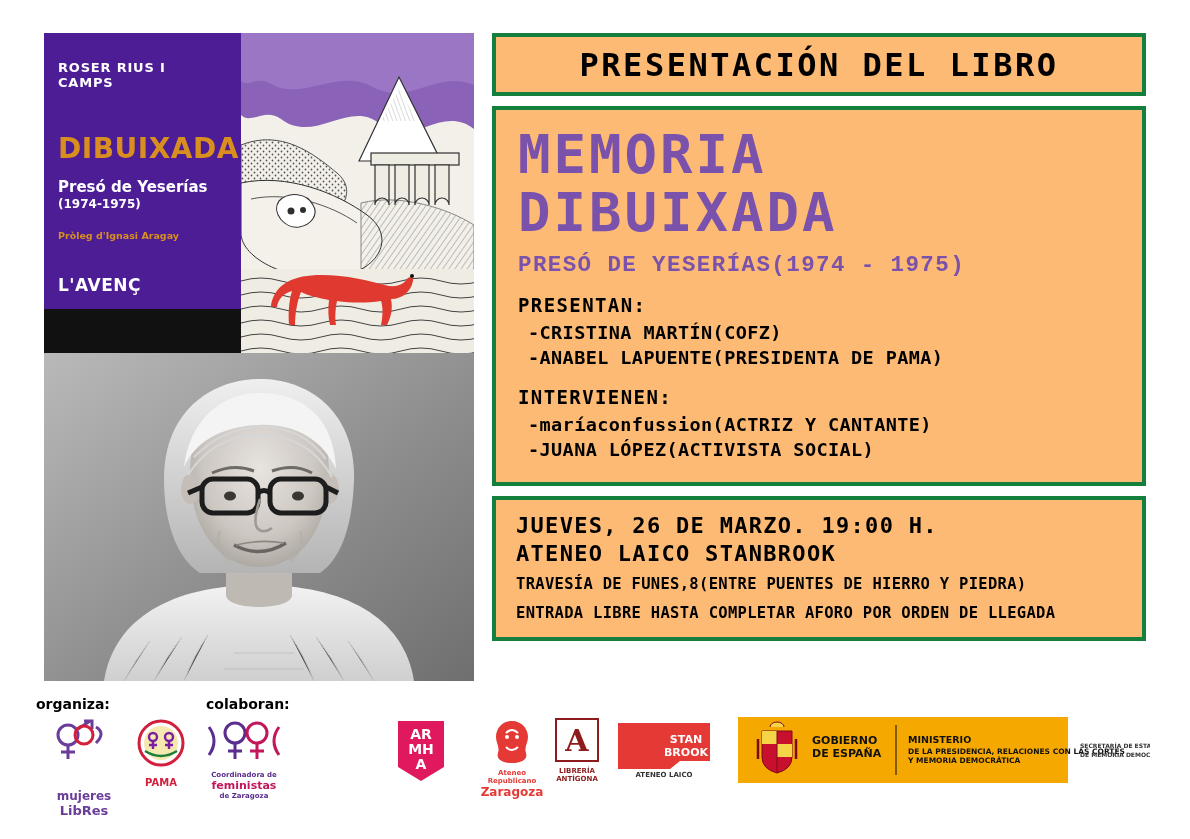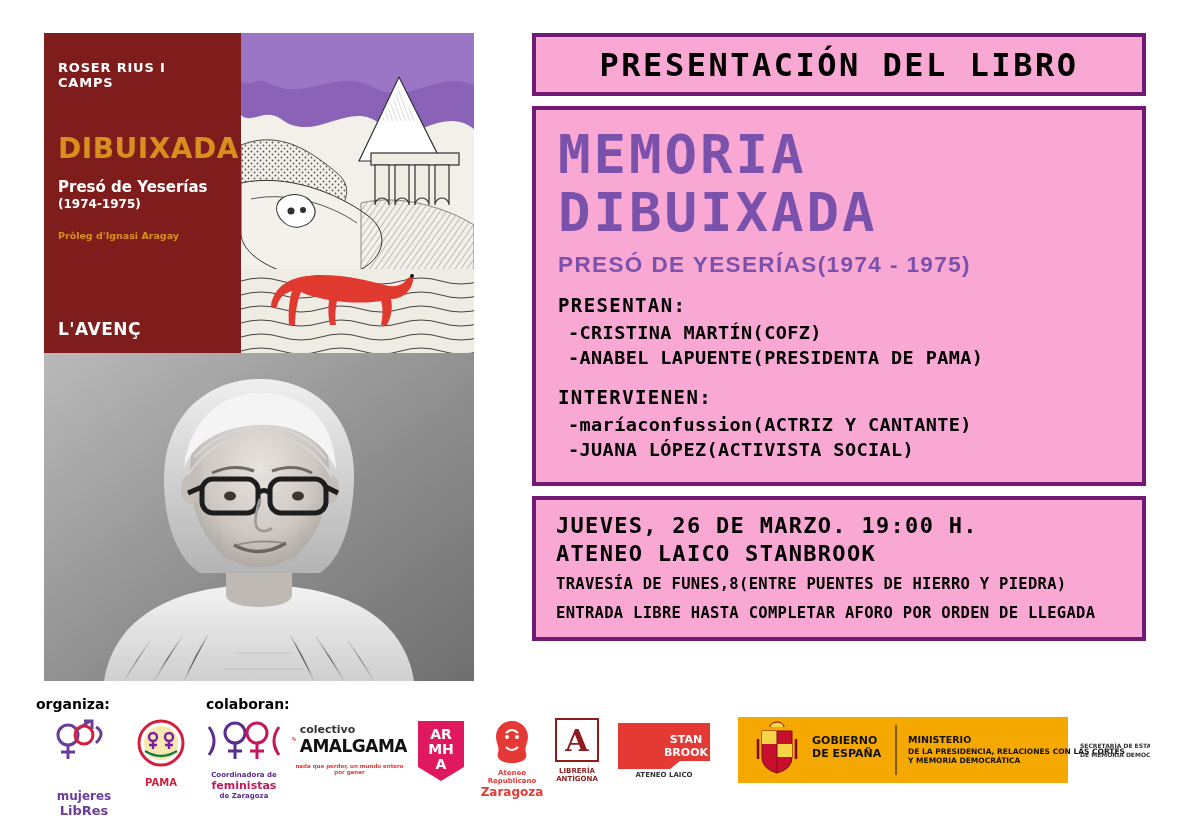--- a/index.html
+++ b/index.html
@@ -37,22 +37,22 @@
     left: 0; top: 0;
     width: 430px;
     height: 320px;
     background: #111111;
     overflow: hidden;
   }
   .cover-left {
     position: absolute;
     left: 0; top: 0;
     width: 197px;
-    height: 320px;
-    background: #7f1d1d;
+    height: 276px;
+    background: #4c1d95;
     box-sizing: border-box;
     padding: 27px 18px 0 14px;
     color: #ffffff;
   }
   .cov-author {
     font-family: "DejaVu Sans", sans-serif;
     font-weight: bold;
     font-size: 13px;
     letter-spacing: 0.8px;
     color: #ffffff;
@@ -118,24 +118,23 @@
   }
 
   
   .right-col {
     position: absolute;
     left: 492px;
     top: 33px;
     width: 654px;
   }
   .box {
-    border: 4px solid #701a75;
+    border: 4px solid #15803d;
     box-sizing: border-box;
-    background: #f9a8d4;
-    margin-left: 40px;
+    background: #fdba74;
   }
   .banner {
     height: 63px;
     display: flex;
     align-items: center;
     justify-content: center;
   }
   .banner-text {
     font-family: "DejaVu Sans Mono", monospace;
     font-weight: bold;
@@ -151,21 +150,21 @@
   .title-main {
     font-family: "DejaVu Sans Mono", monospace;
     font-weight: bold;
     color: #7b52ab;
     font-size: 54px;
     line-height: 1.07;
     letter-spacing: 3px;
     margin: 0;
   }
   .title-sub {
-    font-family: Liberation Sans, sans-serif;
+    font-family: Liberation Mono, monospace;
     font-weight: bold;
     color: #7b52ab;
     font-size: 22.5px;
     letter-spacing: 1.4px;
     margin: 10px 0 16px 0;
   }
   .sec-head {
     font-family: "DejaVu Sans Mono", monospace;
     font-weight: bold;
     font-size: 19px;
@@ -247,21 +246,21 @@
     font-family: "DejaVu Sans", sans-serif;
     font-weight: bold;
     text-align: center;
   }
 
   
   .lg-mujereslibres { left: 44px; width: 80px; height: 72px; }
   .lg-pama { left: 132px; width: 58px; height: 72px; }
   .lg-coordinadora { left: 205px; width: 78px; height: 72px; }
   .lg-amalgama { left: 292px; width: 115px; height: 72px; }
-  .lg-armha { left: 412px; width: 58px; height: 72px; text-align: center; }
+  .lg-armha { left: 392px; width: 58px; height: 72px; text-align: center; }
   .lg-zaragoza { left: 476px; width: 72px; height: 72px; }
   .lg-antigona { left: 546px; width: 62px; height: 72px; }
   .lg-stanbrook { left: 614px; width: 100px; height: 72px; }
   .lg-gobierno { left: 730px; top: 27px; width: 420px; height: 66px; }
 
   .mini {
     font-family: "DejaVu Sans", sans-serif;
     font-weight: bold;
     font-size: 7px;
     line-height: 1.15;
@@ -493,37 +492,20 @@
         <circle cx="52" cy="16" r="10" fill="none" stroke="#c2185b" stroke-width="3"></circle>
         <path d="M52,26 v16 M45,34 h14" stroke="#c2185b" stroke-width="3"></path>
         <path d="M4,10 q10,14 0,28" stroke="#5b2d8e" stroke-width="3" fill="none"></path>
         <path d="M74,10 q-10,14 0,28" stroke="#c2185b" stroke-width="3" fill="none"></path>
       </svg>
       <div class="mini" style="color:#5b2d8e;text-align:center;">Coordinadora de</div>
       <div class="logo-cap" style="font-size:11px;color:#c2185b;">feministas</div>
       <div class="mini" style="color:#5b2d8e;text-align:center;">de Zaragoza</div>
     </div>
 
-    <div class="logo lg-amalgama">
-      <div style="display:flex;align-items:center;gap:4px;">
-        <svg width="42" height="44" viewBox="0 0 42 44" xmlns="http://www.w3.org/2000/svg">
-          <rect x="2" y="2" width="18" height="18" rx="2" fill="#e53935"></rect>
-          <rect x="22" y="2" width="18" height="18" rx="2" fill="#ffffff" stroke="#e53935" stroke-width="2"></rect>
-          <rect x="2" y="22" width="18" height="18" rx="2" fill="#ffffff" stroke="#e53935" stroke-width="2"></rect>
-          <rect x="22" y="22" width="18" height="18" rx="2" fill="#e53935"></rect>
-          <circle cx="21" cy="11" r="3.6" fill="#ffffff" stroke="#e53935" stroke-width="2"></circle>
-          <circle cx="21" cy="31" r="3.6" fill="#e53935"></circle>
-        </svg>
-        <div style="text-align:left;">
-          <div class="logo-cap" style="font-size:11px;color:#333;text-align:left;">colectivo</div>
-          <div class="logo-cap" style="font-size:17px;color:#111;text-align:left;letter-spacing:-0.5px;">AMALGAMA</div>
-        </div>
-      </div>
-      <div class="mini" style="color:#e53935;text-align:center;margin-top:2px;font-size:5.5px;">nada que perder, un mundo entero por ganar</div>
-    </div>
 
     <div class="logo lg-armha">
       <svg width="58" height="66" viewBox="0 0 58 66" xmlns="http://www.w3.org/2000/svg">
         <path d="M6,4 h46 v46 l-23,14 l-23,-14 z" fill="#e0195e"></path>
         <text x="29" y="22" font-family="DejaVu Sans, sans-serif" font-size="14" font-weight="bold" fill="#ffffff" text-anchor="middle">AR</text>
         <text x="29" y="37" font-family="DejaVu Sans, sans-serif" font-size="14" font-weight="bold" fill="#ffffff" text-anchor="middle">MH</text>
         <text x="29" y="52" font-family="DejaVu Sans, sans-serif" font-size="14" font-weight="bold" fill="#ffffff" text-anchor="middle">A</text>
       </svg>
     </div>
 

